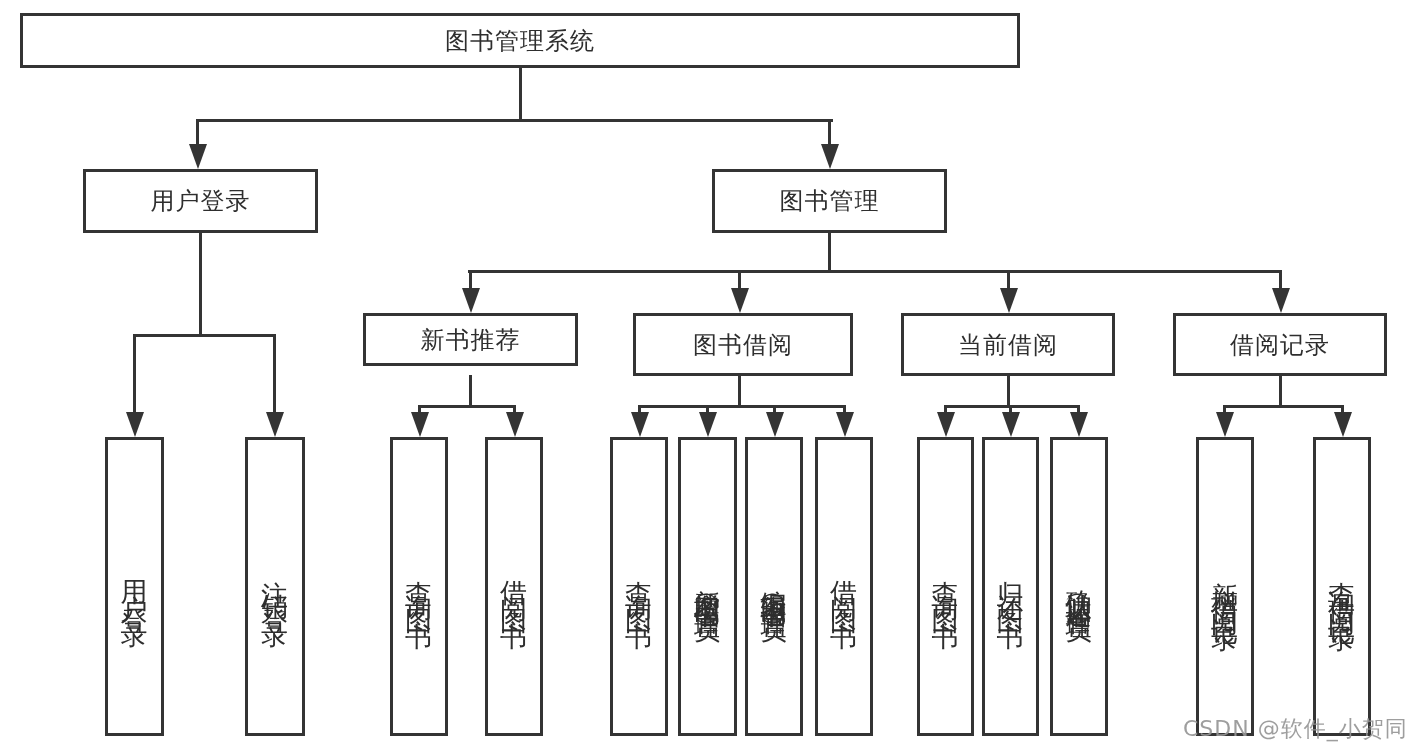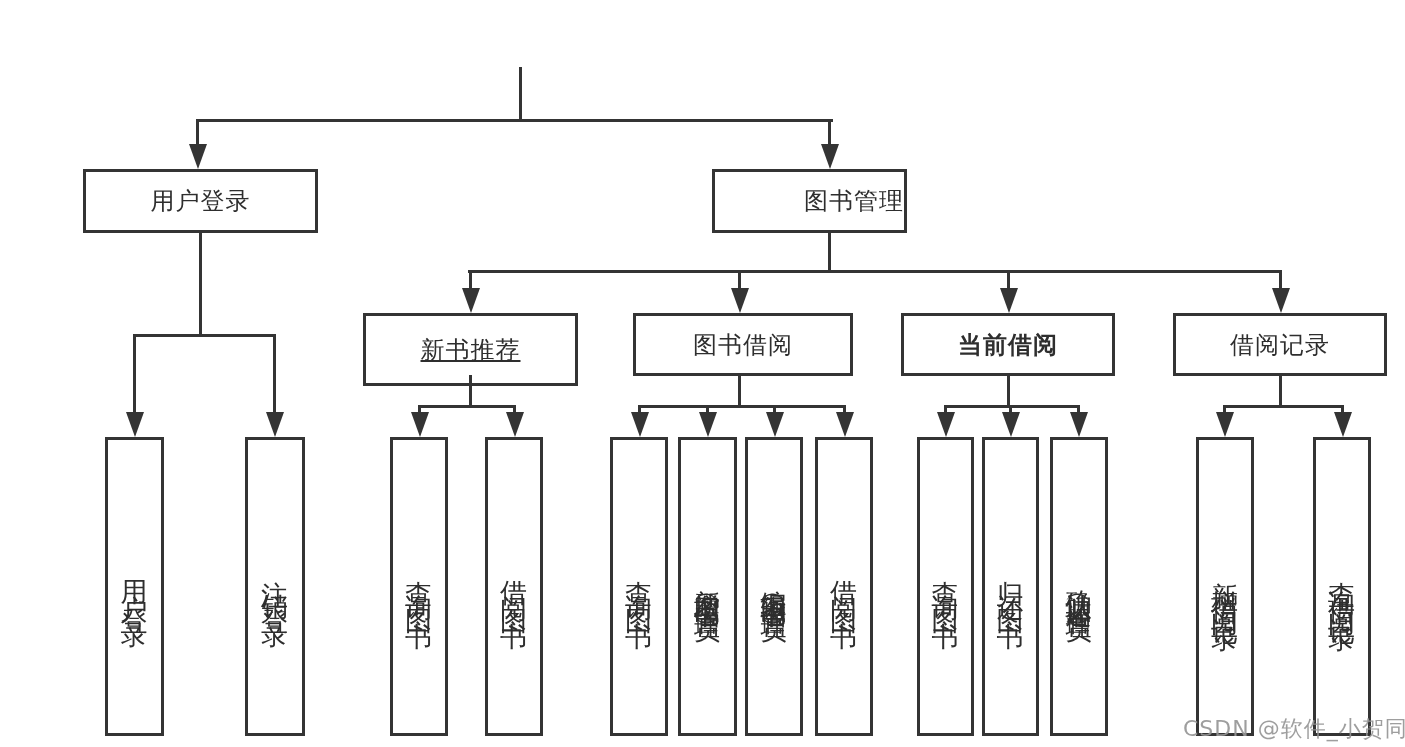--- a/index.html
+++ b/index.html
@@ -29,38 +29,41 @@
     position:absolute; left:1183px; top:714px; z-index:6;
     font-size:22px; letter-spacing:1px; color:rgba(150,150,150,0.92);
     white-space:nowrap;
   }
 </style>
 </head>
 <body>
 
 <div class="stage">
 
+  <div class="box" style="left:20px; top:13px; width:1000px; height:55px;">
+    <span class="hlabel">图书管理系统</span>
+  </div>
 
   <div class="box" style="left:83px; top:169px; width:235px; height:64px;">
     <span class="hlabel">用户登录</span>
   </div>
 
-  <div class="box" style="left:712px; top:169px; width:195px; height:64px;justify-content:flex-end;">
+  <div class="box" style="left:712px; top:169px; width:235px; height:64px;">
     <span class="hlabel">图书管理</span>
   </div>
 
-  <div class="box" style="left:363px; top:313px; width:215px; height:73px;text-decoration:underline;">
+  <div class="box" style="left:363px; top:313px; width:215px; height:53px;">
     <span class="hlabel">新书推荐</span>
   </div>
 
   <div class="box" style="left:633px; top:313px; width:220px; height:63px;">
     <span class="hlabel">图书借阅</span>
   </div>
 
-  <div class="box" style="left:901px; top:313px; width:214px; height:63px;font-weight:bold;">
+  <div class="box" style="left:901px; top:313px; width:214px; height:63px;">
     <span class="hlabel">当前借阅</span>
   </div>
 
   <div class="box" style="left:1173px; top:313px; width:214px; height:63px;">
     <span class="hlabel">借阅记录</span>
   </div>
 
   <div class="box leaf" style="left:105px; top:437px; width:59px; height:299px;">
     <span class="vtext">用户登录</span>
   </div>

